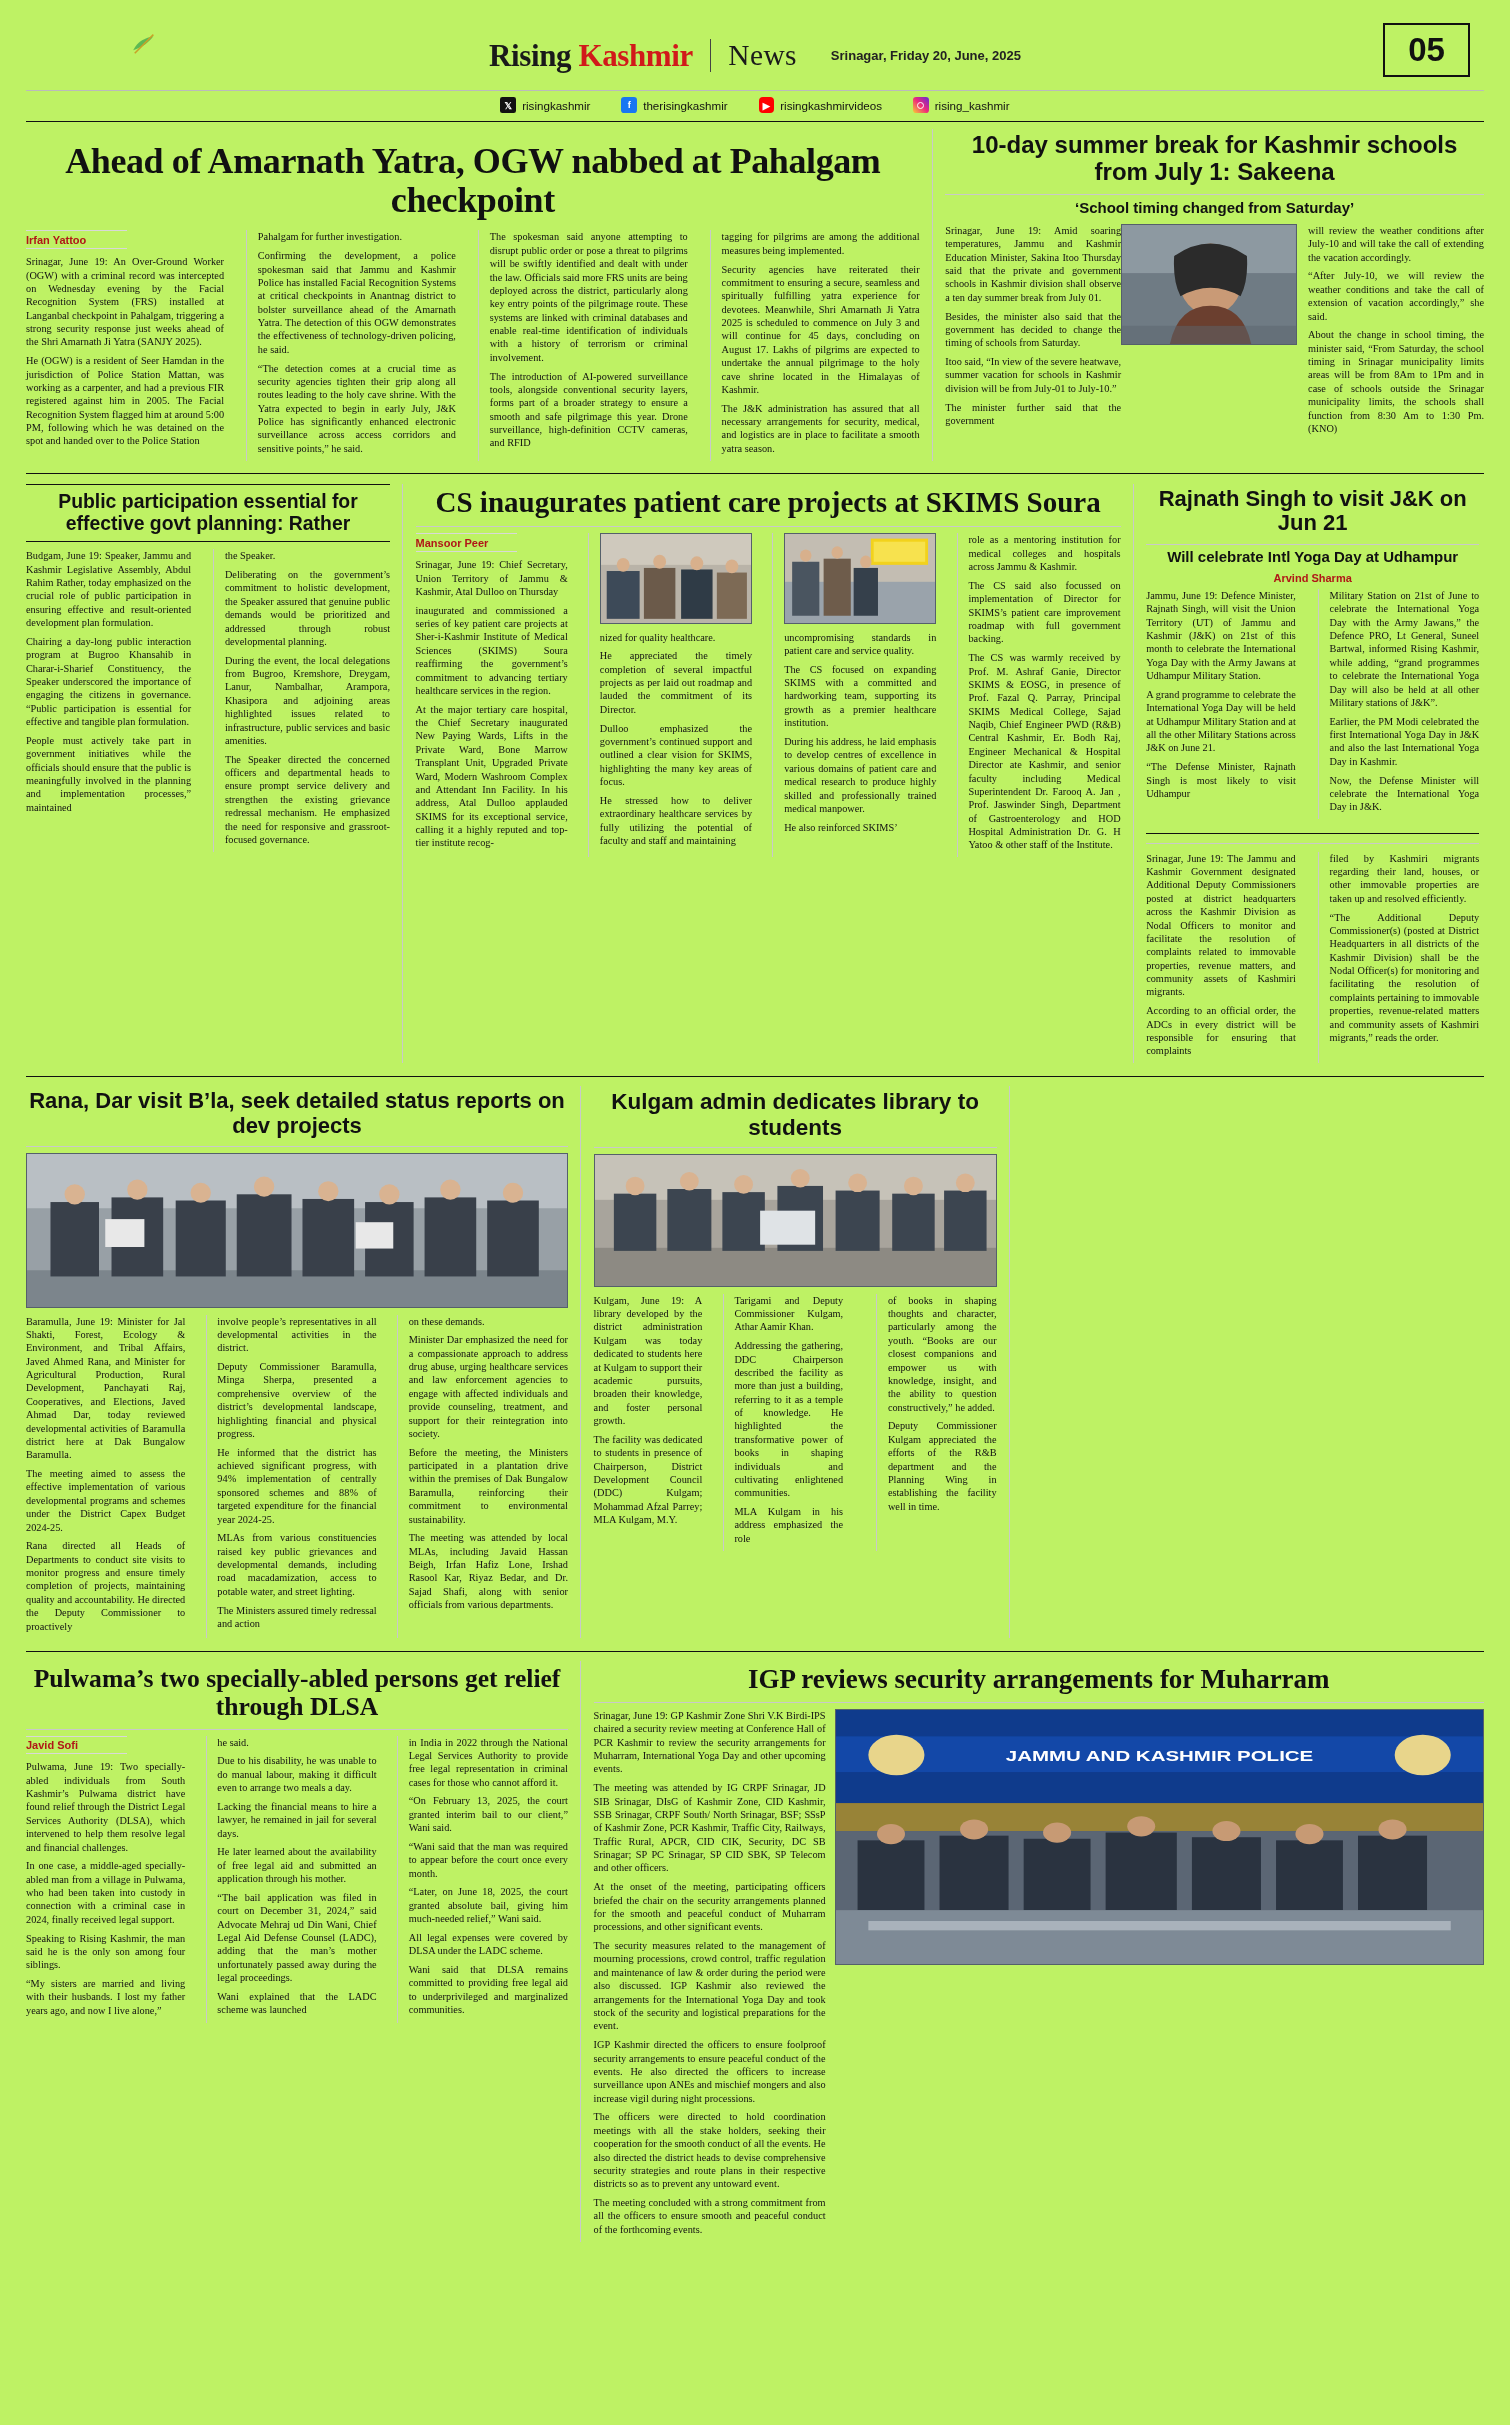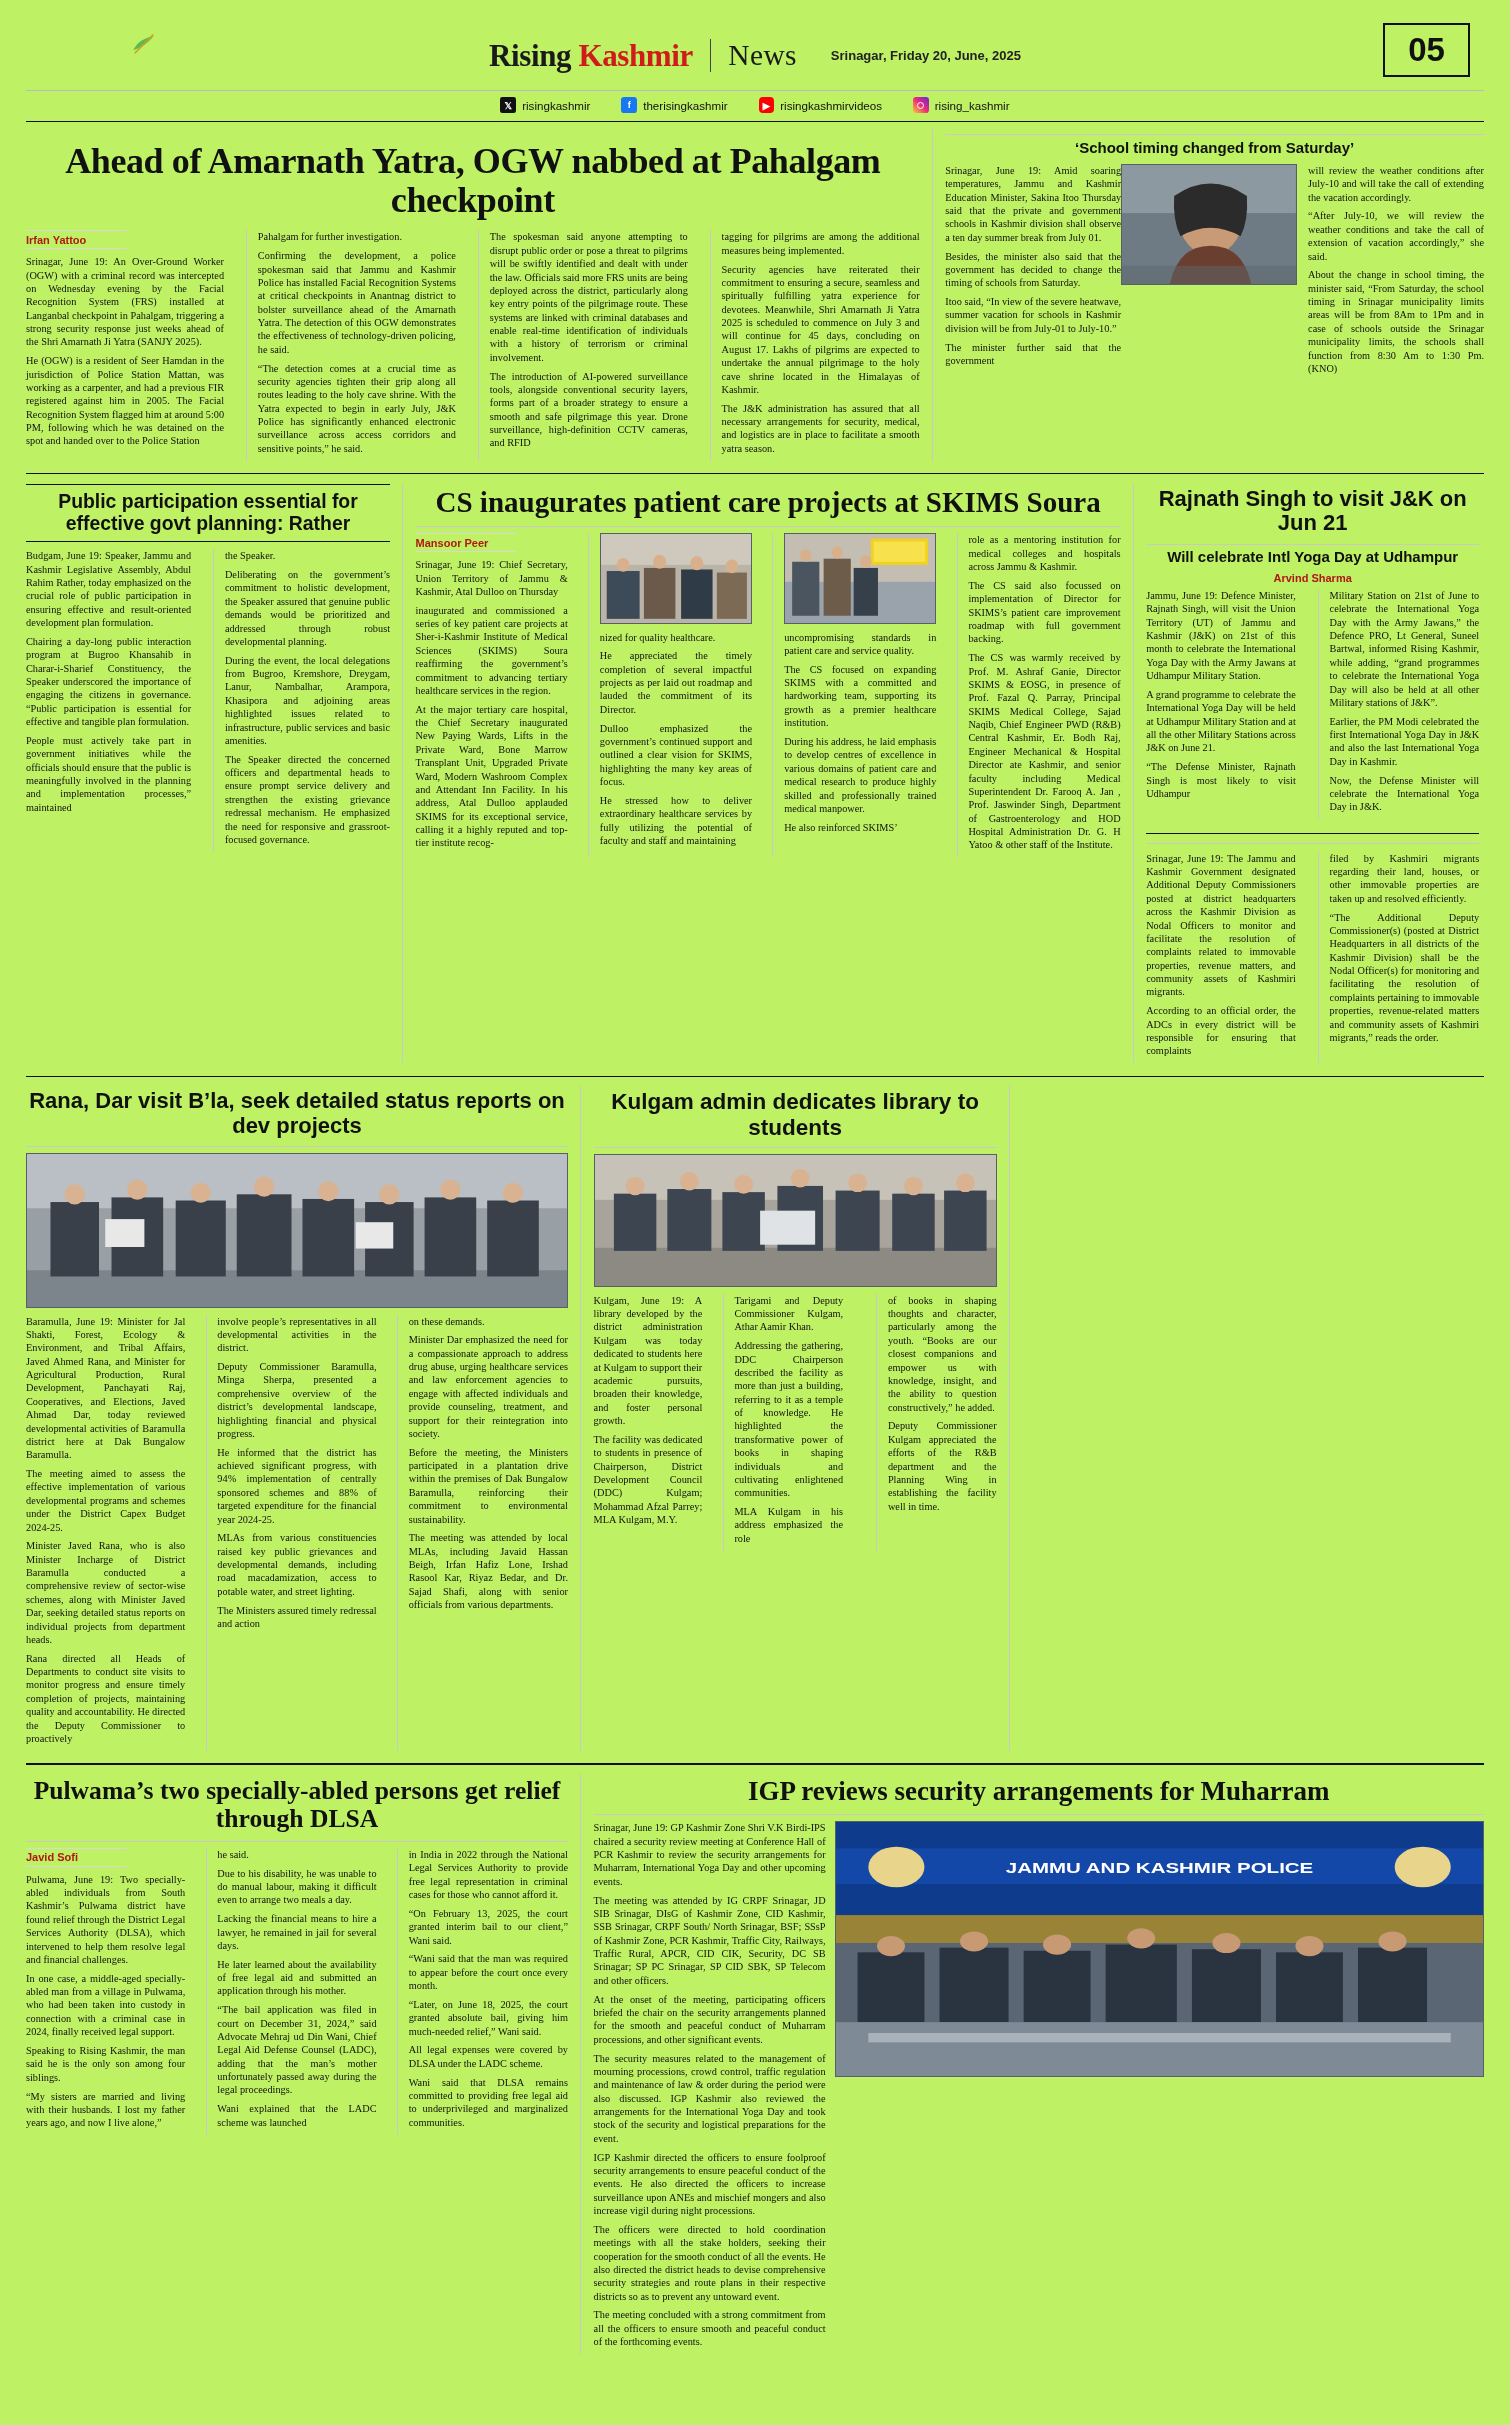--- a/index.html
+++ b/index.html
@@ -250,20 +250,21 @@
           <p class="body">tagging for pilgrims are among the additional measures being implemented.</p>
           <p class="body">Security agencies have reiterated their commitment to ensuring a secure, seamless and spiritually fulfilling yatra experience for devotees. Meanwhile, Shri Amarnath Ji Yatra 2025 is scheduled to commence on July 3 and will continue for 45 days, concluding on August 17. Lakhs of pilgrims are expected to undertake the annual pilgrimage to the holy cave shrine located in the Himalayas of Kashmir.</p>
           <p class="body">The J&amp;K administration has assured that all necessary arrangements for security, medical, and logistics are in place to facilitate a smooth yatra season.</p>
         </div>
       </div>
     </div>
 
     <div class="vline" style="margin:0 12.4px;"></div>
 
     <div class="topright">
+      <h2 class="hd" style="font-size:24px;">10-day summer break for Kashmir schools from July 1:  Sakeena</h2>
       <div class="hline-thin" style="margin:4.6px 0;"></div>
       <div class="kicker">‘School timing changed from Saturday’</div>
       <div class="row">
         <div class="col" style="">
           <p class="body">Srinagar, June 19: Amid soaring temperatures, Jammu and Kashmir Education Minister, Sakina Itoo Thursday said that the private and government schools in Kashmir division shall observe a ten day summer break from July 01.</p>
           <p class="body">Besides, the minister also said that the government has decided to change the timing of schools from Saturday.</p>
           <p class="body">Itoo said, “In view of the severe heatwave, summer vacation for schools in Kashmir division will be from July-01 to July-10.”</p>
           <p class="body">The minister further said that the government</p>
         </div>
         <div class="col" style="margin-right:11px;">
@@ -450,21 +451,20 @@
               <circle cx="621" cy="50" r="13"></circle>
           </g>
           <rect x="100" y="84" width="50" height="36" fill="#e8e8e8"></rect>
           <rect x="420" y="88" width="48" height="34" fill="#e8e8e8"></rect>
         </svg>
       </div>
       <div class="row">
         <div class="col" style="margin-right:9.3px;">
           <p class="body">Baramulla, June 19: Minister for Jal Shakti, Forest, Ecology &amp; Environment, and Tribal Affairs, Javed Ahmed Rana, and Minister for Agricultural Production, Rural Development, Panchayati Raj, Cooperatives, and Elections, Javed Ahmad Dar, today reviewed developmental activities of Baramulla district here at Dak Bungalow Baramulla.</p>
           <p class="body">The meeting aimed to assess the effective implementation of various developmental programs and schemes under the District Capex Budget 2024-25.</p>
-          <p class="body">Minister Javed Rana, who is also Minister Incharge of District Baramulla conducted a comprehensive review of sector-wise schemes, along with Minister Javed Dar, seeking detailed status reports on individual projects from department heads.</p>
           <p class="body">Rana directed all Heads of Departments to conduct site visits to monitor progress and ensure timely completion of projects, maintaining quality and accountability. He directed the Deputy Commissioner to proactively</p>
         </div>
         <div class="vline"></div>
         <div class="col" style="margin-right:9.3px;">
           <p class="body">involve people’s representatives in all developmental activities in the district.</p>
           <p class="body">Deputy Commissioner Baramulla, Minga Sherpa, presented a comprehensive overview of the district’s developmental landscape, highlighting financial and physical progress.</p>
           <p class="body">He informed that the district has achieved significant progress, with 94% implementation of centrally sponsored schemes and 88% of targeted expenditure for the financial year 2024-25.</p>
           <p class="body">MLAs from various constituencies raised key public grievances and developmental demands, including road macadamization, access to potable water, and street lighting.</p>
           <p class="body">The Ministers assured timely redressal and action</p>
         </div>

